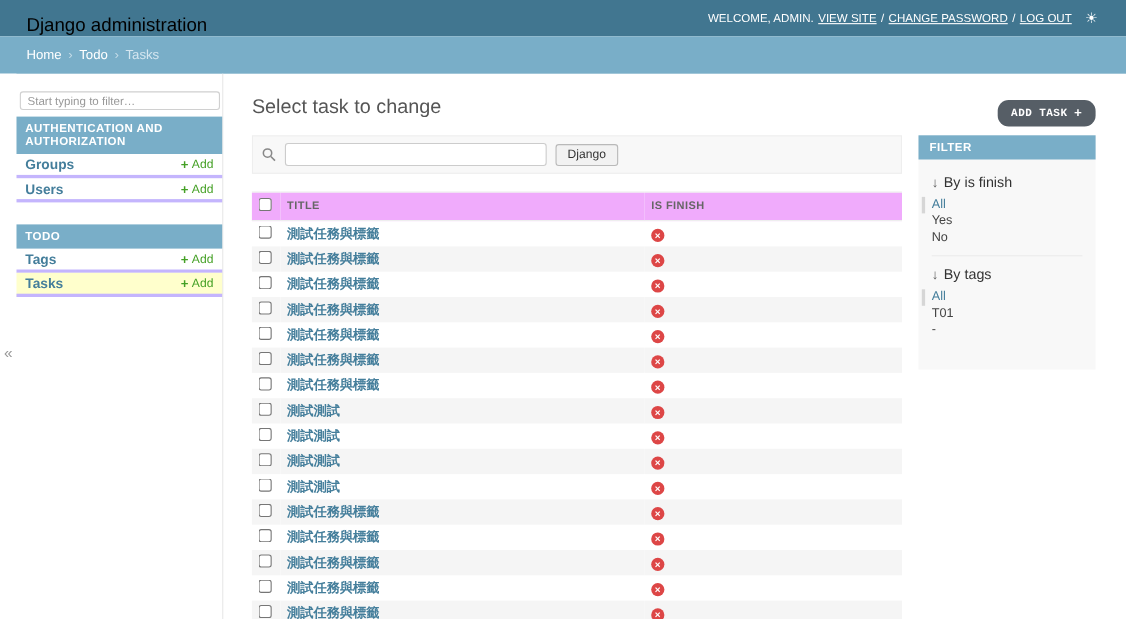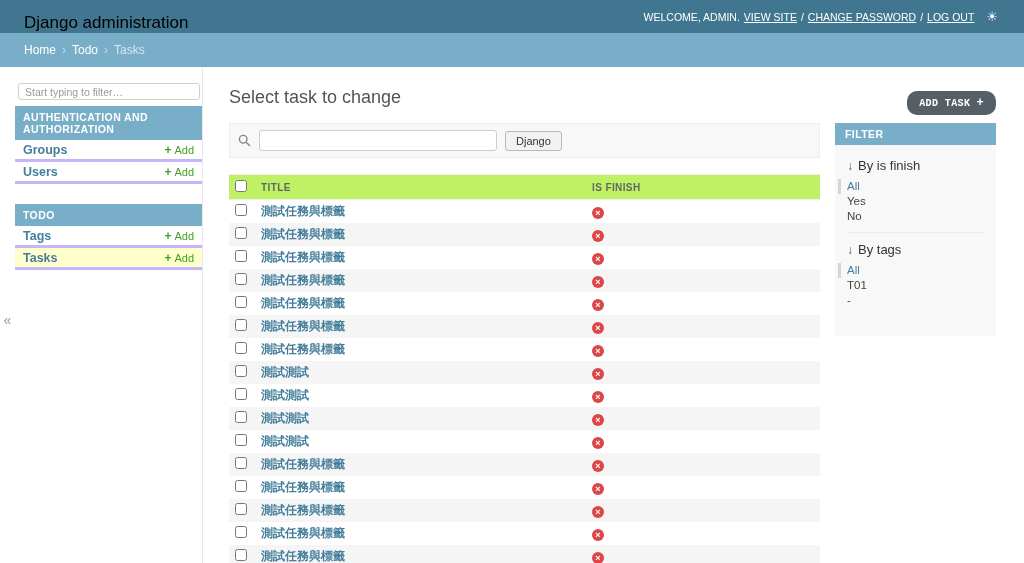--- a/index.html
+++ b/index.html
@@ -69,21 +69,21 @@
 
   
   .actions { display: flex; align-items: center; gap: 7px; margin-bottom: 6px;
     font-size: 12px; color: #333; }
   .actions select { font-size: 11px; height: 20px; min-width: 112px; border: 1px solid #ccc;
     border-radius: 3px; background: #fff; color: #333; font-family: "Liberation Sans", sans-serif; }
   .counter { font-size: 11px; margin-left: 6px; }
 
   
   table.results { width: 100%; border-collapse: collapse; font-size: 12px; }
-  table.results thead th { background: #bef264; color: #666; font-size: 10px; font-weight: bold;
+  table.results thead th { background: #f0abfc; color: #666; font-size: 10px; font-weight: bold;
     letter-spacing: .4px; text-align: left; padding: 5px 6px; border-top: 1px solid #eee;
     border-bottom: 1px solid #eee; text-transform: uppercase; height: 22px; }
   table.results tbody td { padding: 3px 6px; height: 22px; vertical-align: middle; }
   table.results tbody tr.striped { background: #f5f5f5; }
   .col-check { width: 26px; }
   .col-title { width: 56%; }
   .row-link { color: #447e9b; font-weight: bold; font-size: 12px; }
   input[type="checkbox"] { width: 12px; height: 12px; cursor: pointer; }
   .icon-no { display: inline-block; width: 12px; height: 12px; border-radius: 50%;
     background: #dd4646; color: #fff; font-size: 9px; line-height: 12px; text-align: center;

